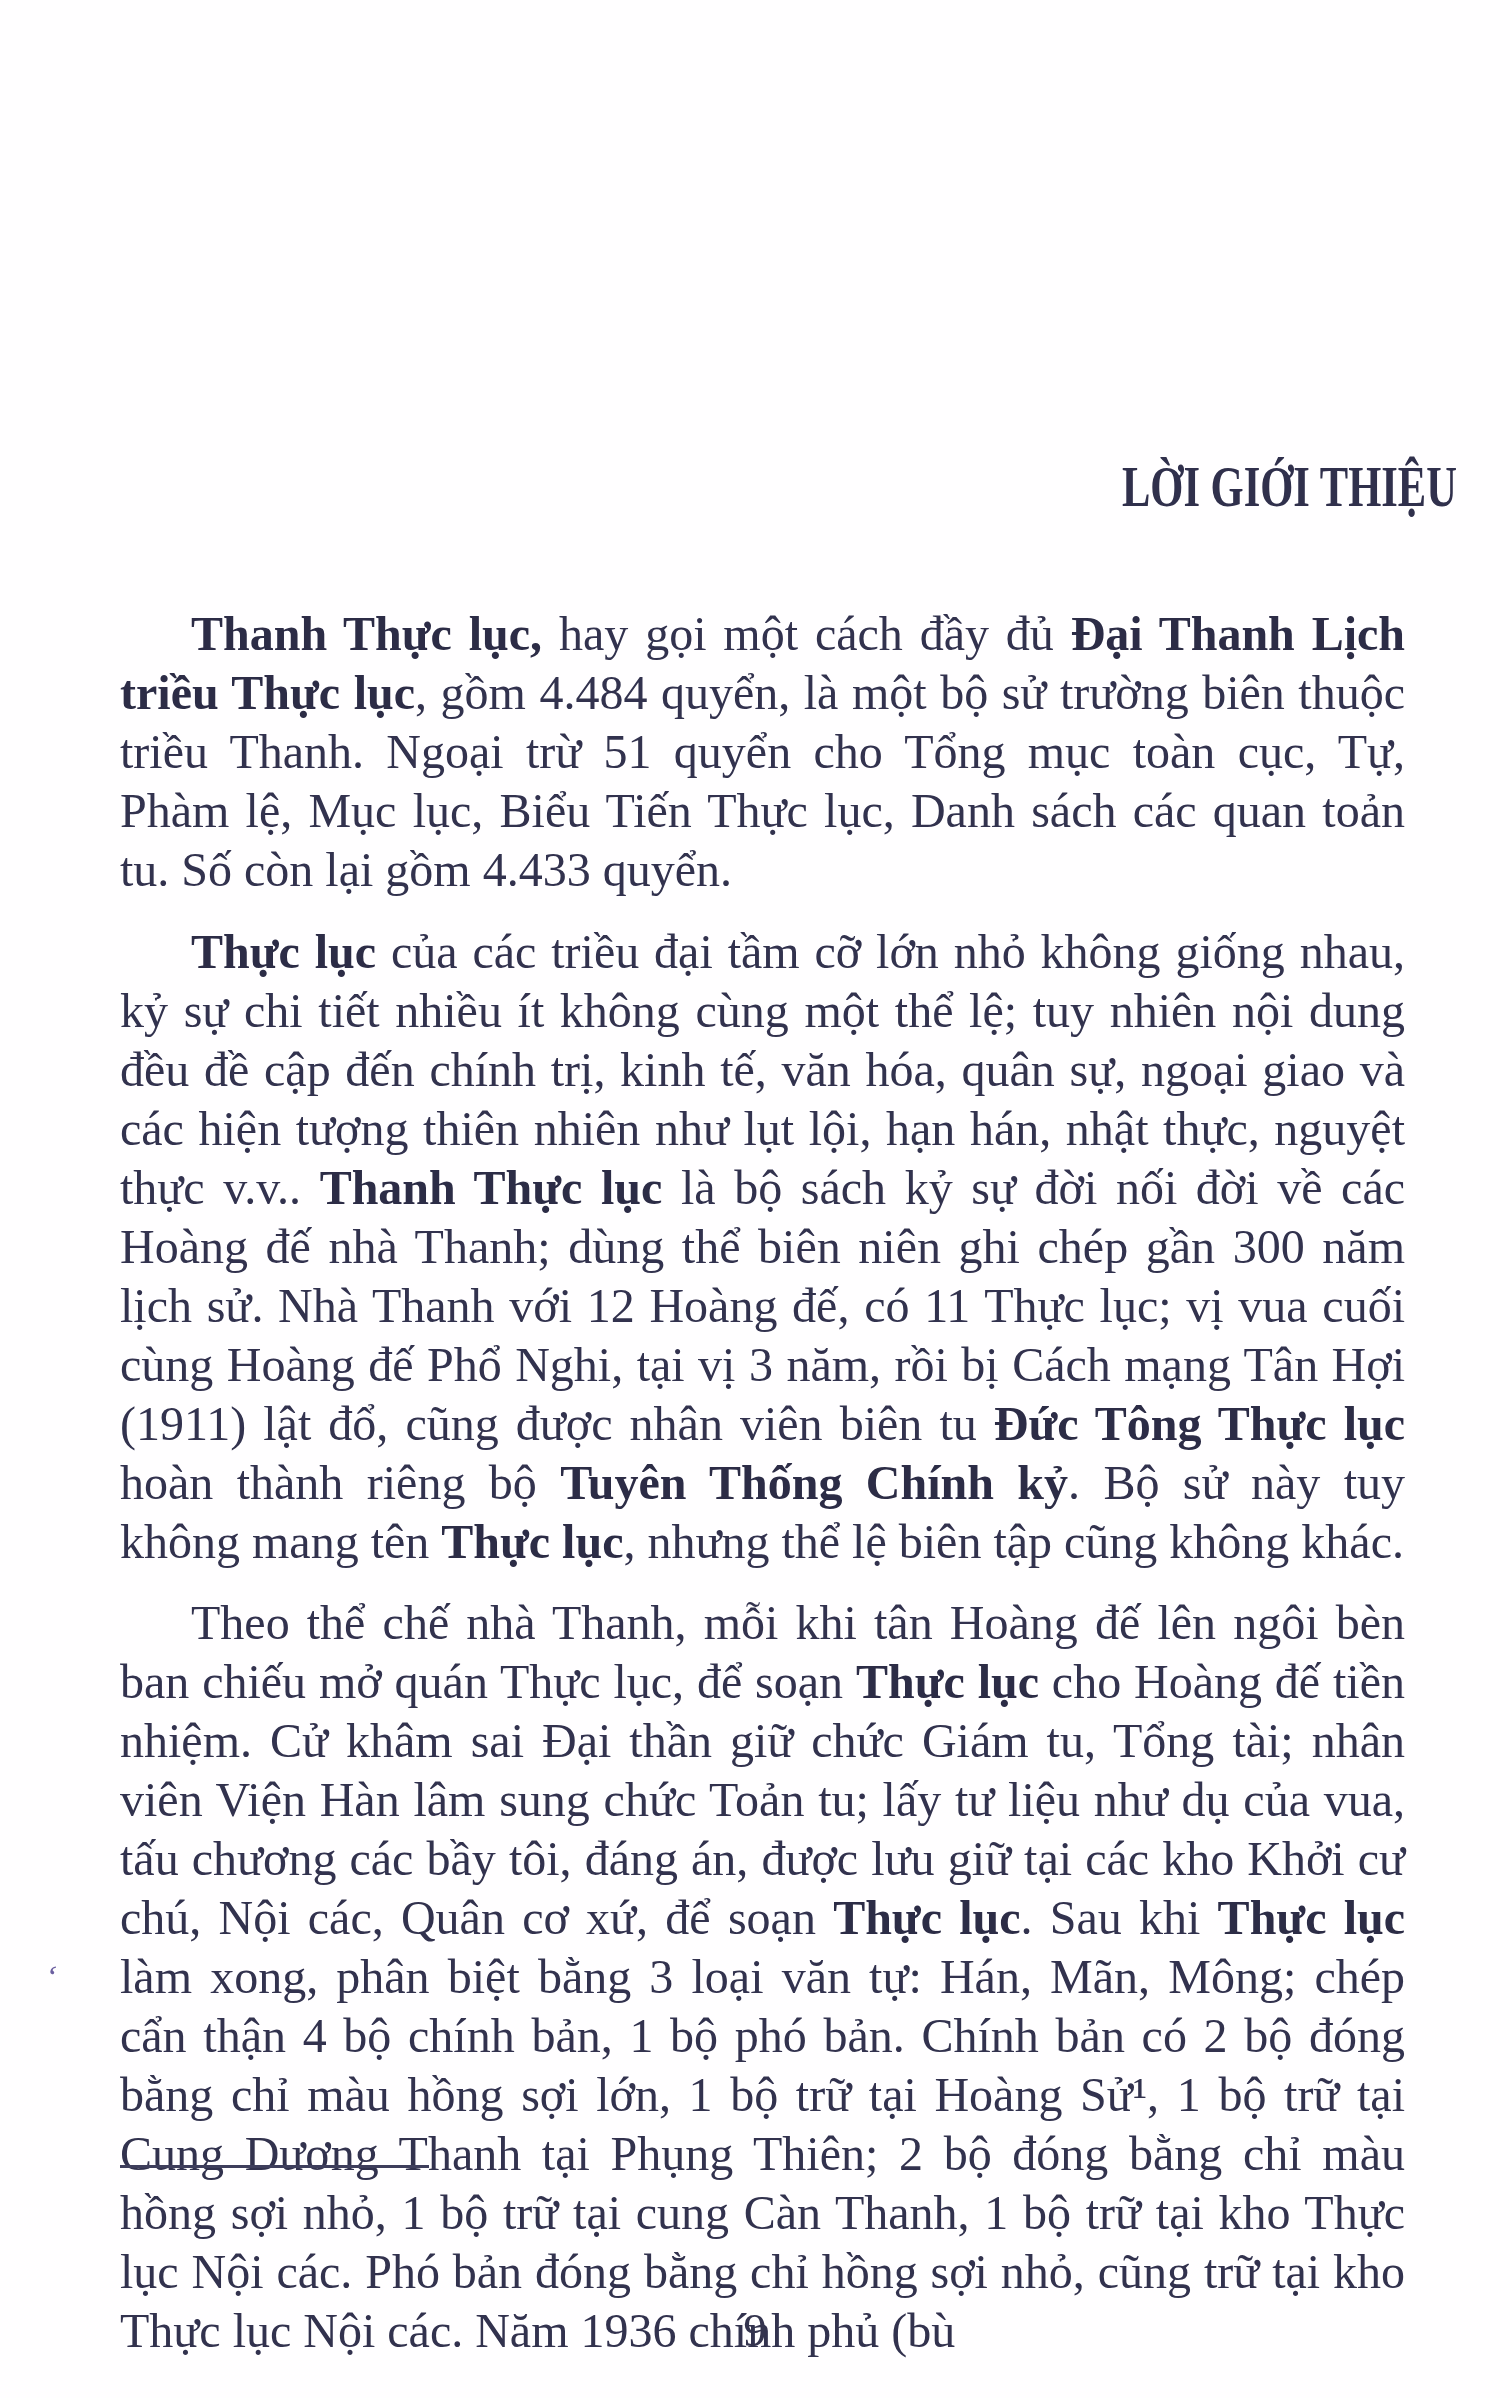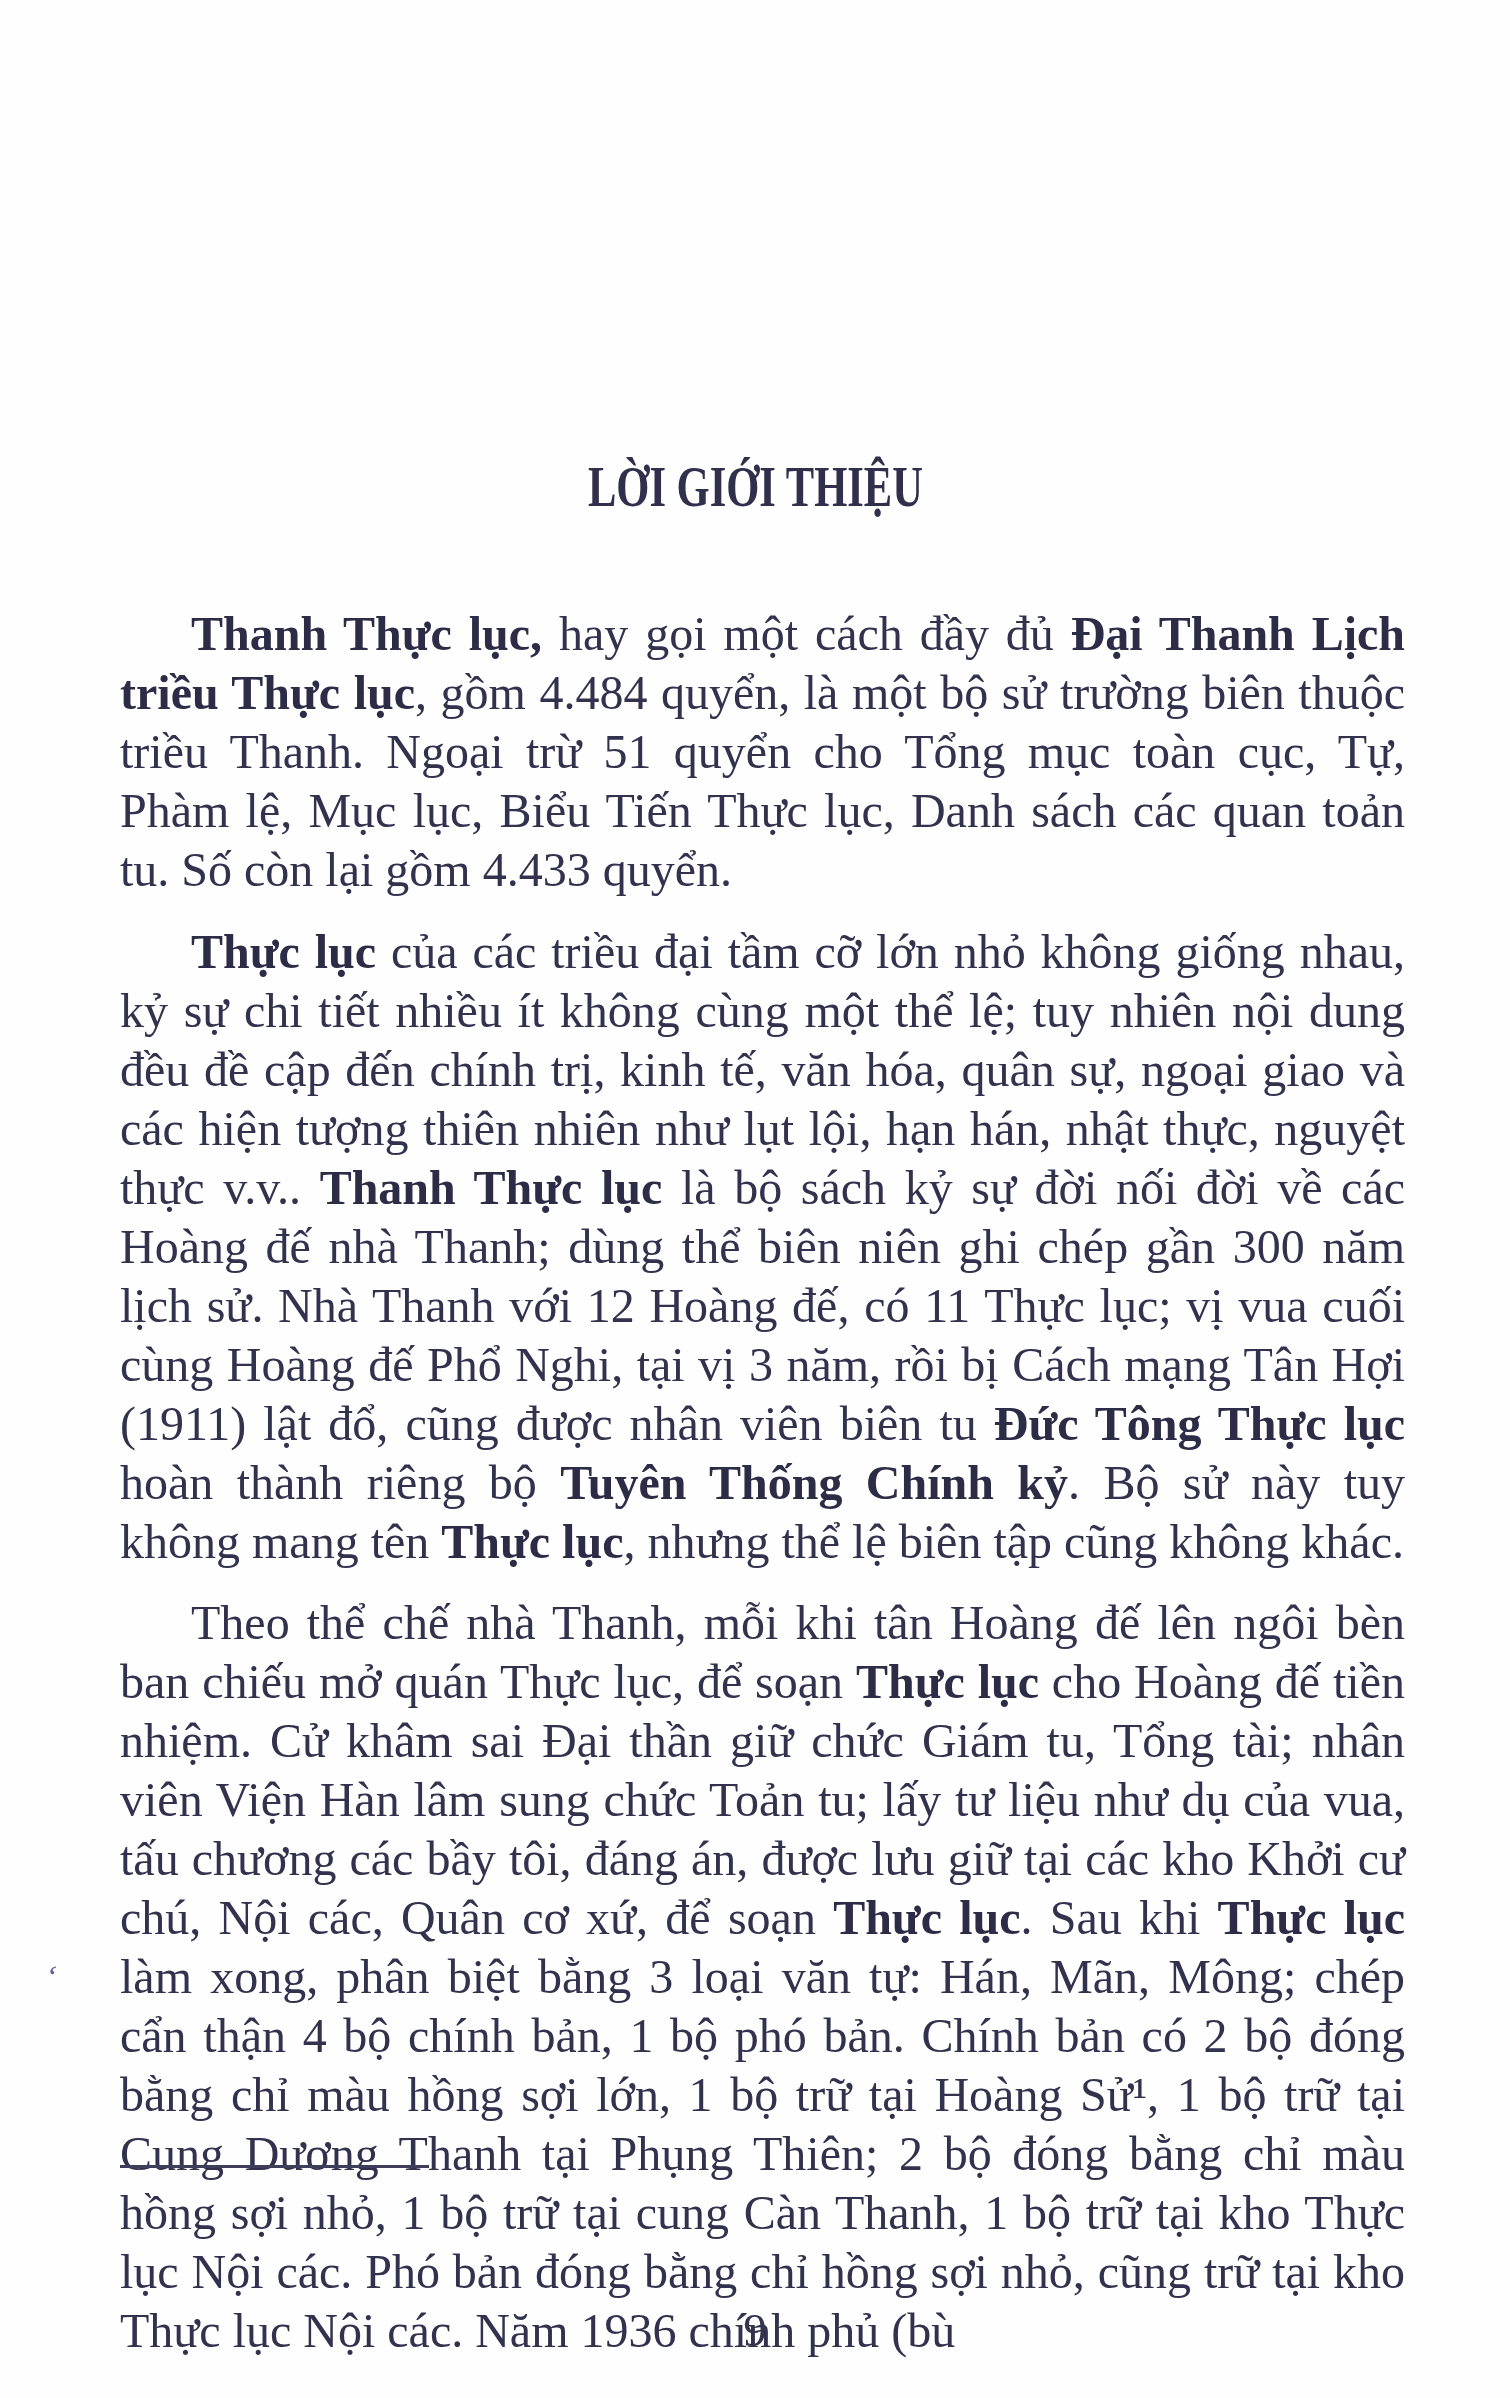--- a/index.html
+++ b/index.html
@@ -14,21 +14,21 @@
     background: #fffeff;
     font-family: "Liberation Serif", "DejaVu Serif", serif;
     color: #32324e;
     overflow: hidden;
   }
   .title {
     position: absolute;
     top: 455px;
     left: 0;
     width: 1510px;
-    text-align: center;
+    text-align: right;
     font-size: 56px;
     font-weight: 600;
     letter-spacing: 0px;
     color: #30304c;
     white-space: nowrap;
   }
   .title .condense {
     display: inline-block;
     transform: scaleX(0.76);
     transform-origin: 50% 50%;

